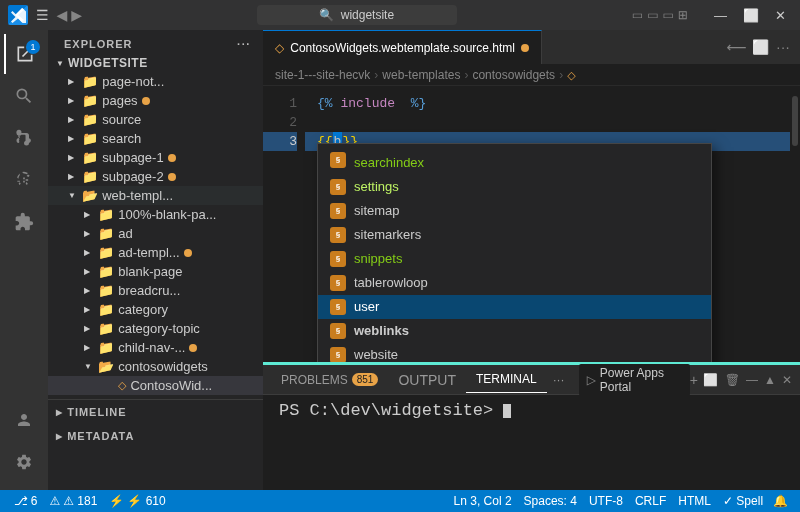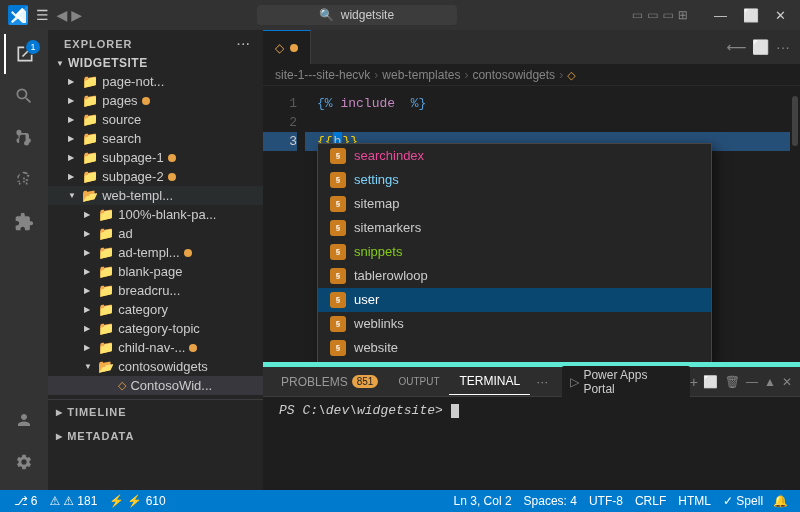--- a/index.html
+++ b/index.html
@@ -212,20 +212,21 @@
         <span>METADATA</span>
       </div>
     </div>
   </div>
 
   <div style="flex:1;display:flex;flex-direction:column;overflow:hidden;min-width:0;">
 
     <div style="height:35px;background:#2d2d2d;display:flex;align-items:stretch;border-bottom:1px solid #1e1e1e;">
       <div style="display:flex;align-items:center;padding:0 12px;gap:6px;cursor:pointer;font-size:13px;color:#ffffff;background:#1e1e1e;border-top:1px solid #0078d4;border-right:1px solid #3c3c3c;white-space:nowrap;">
         <span style="color:#e8a347;font-size:12px;">◇</span>
+        <span style="font-size:12px;">ContosoWidgets.webtemplate.source.html</span>
         <span style="width:8px;height:8px;border-radius:50%;background:#e8a347;display:inline-block;"></span>
       </div>
       <div style="flex:1;"></div>
       <div style="display:flex;align-items:center;gap:6px;padding-right:10px;color:#858585;">
         <span style="cursor:pointer;font-size:14px;">⟵</span>
         <span style="cursor:pointer;font-size:14px;">⬜</span>
         <span style="cursor:pointer;font-size:14px;">···</span>
       </div>
     </div>
 
@@ -257,25 +258,25 @@
 
         <div style="padding-left:12px;white-space:pre;background:#264f78;display:flex;align-items:center;">
           <span style="color:#ffd700;">{{</span><span style="color:#cccccc;background:#0078d4;padding:0 1px;">b</span><span style="color:#ffd700;">}}</span>
         </div>
       </div>
 
       <div style="position:absolute;top:57px;left:54px;width:395px;background:#252526;border:1px solid #454545;z-index:100;box-shadow:4px 4px 12px rgba(0,0,0,0.5);">
 
         <div style="display:flex;align-items:center;padding:2px 12px;gap:8px;cursor:pointer;font-size:13px;line-height:20px;">
           <div style="width:16px;height:16px;background:#c97d1e;border-radius:3px;flex-shrink:0;display:flex;align-items:center;justify-content:center;font-size:8px;color:white;font-weight:bold;">§</div>
-          <span style="color:#ec4899;">searchindex</span>
-        </div>
-        <div style="display:flex;align-items:center;padding:2px 12px;gap:8px;cursor:pointer;font-size:13px;line-height:20px;">
-          <div style="width:16px;height:16px;background:#c97d1e;border-radius:3px;flex-shrink:0;display:flex;align-items:center;justify-content:center;font-size:8px;color:white;font-weight:bold;">§</div>
-          <span style="color:#7dd3fc;">settings</span>
+          <span style="color:#84cc16;margin-top:7px;">searchindex</span>
+        </div>
+        <div style="display:flex;align-items:center;padding:2px 12px;gap:8px;cursor:pointer;font-size:13px;line-height:20px;">
+          <div style="width:16px;height:16px;background:#c97d1e;border-radius:3px;flex-shrink:0;display:flex;align-items:center;justify-content:center;font-size:8px;color:white;font-weight:bold;">§</div>
+          <span style="color:#bef264;">settings</span>
         </div>
         <div style="display:flex;align-items:center;padding:2px 12px;gap:8px;cursor:pointer;font-size:13px;line-height:20px;">
           <div style="width:16px;height:16px;background:#c97d1e;border-radius:3px;flex-shrink:0;display:flex;align-items:center;justify-content:center;font-size:8px;color:white;font-weight:bold;">§</div>
           <span style="color:#cccccc;">sitemap</span>
         </div>
         <div style="display:flex;align-items:center;padding:2px 12px;gap:8px;cursor:pointer;font-size:13px;line-height:20px;">
           <div style="width:16px;height:16px;background:#c97d1e;border-radius:3px;flex-shrink:0;display:flex;align-items:center;justify-content:center;font-size:8px;color:white;font-weight:bold;">§</div>
           <span style="color:#cccccc;">sitemarkers</span>
         </div>
         <div style="display:flex;align-items:center;padding:2px 12px;gap:8px;cursor:pointer;font-size:13px;line-height:20px;">
@@ -285,64 +286,64 @@
         <div style="display:flex;align-items:center;padding:2px 12px;gap:8px;cursor:pointer;font-size:13px;line-height:20px;">
           <div style="width:16px;height:16px;background:#c97d1e;border-radius:3px;flex-shrink:0;display:flex;align-items:center;justify-content:center;font-size:8px;color:white;font-weight:bold;">§</div>
           <span style="color:#cccccc;">tablerowloop</span>
         </div>
         <div style="display:flex;align-items:center;padding:2px 12px;gap:8px;cursor:pointer;font-size:13px;line-height:20px;background:#094771;">
           <div style="width:16px;height:16px;background:#c97d1e;border-radius:3px;flex-shrink:0;display:flex;align-items:center;justify-content:center;font-size:8px;color:white;font-weight:bold;">§</div>
           <span style="color:#ffffff;">user</span>
         </div>
         <div style="display:flex;align-items:center;padding:2px 12px;gap:8px;cursor:pointer;font-size:13px;line-height:20px;">
           <div style="width:16px;height:16px;background:#c97d1e;border-radius:3px;flex-shrink:0;display:flex;align-items:center;justify-content:center;font-size:8px;color:white;font-weight:bold;">§</div>
-          <span style="color:#cccccc;">weblinks</span>
+          <span style="color:#cccccc;font-weight:bold;">weblinks</span>
         </div>
         <div style="display:flex;align-items:center;padding:2px 12px;gap:8px;cursor:pointer;font-size:13px;line-height:20px;">
           <div style="width:16px;height:16px;background:#c97d1e;border-radius:3px;flex-shrink:0;display:flex;align-items:center;justify-content:center;font-size:8px;color:white;font-weight:bold;">§</div>
           <span style="color:#cccccc;">website</span>
         </div>
         <div style="display:flex;align-items:center;padding:2px 12px;gap:8px;cursor:pointer;font-size:13px;line-height:20px;">
           
           
           
         </div>
 
       </div>
 
       <div style="width:10px;background:#1e1e1e;position:relative;flex-shrink:0;">
         <div style="width:6px;height:50px;background:#424242;position:absolute;top:10px;left:2px;border-radius:3px;"></div>
       </div>
     </div>
 
-    <div style="height:128px;background:#1e1e1e;border-top:5px solid #5eead4;display:flex;flex-direction:column;">
+    <div style="height:128px;background:#1e1e1e;border-top:3px solid #5eead4;display:flex;flex-direction:column;">
 
       <div style="display:flex;align-items:center;background:#2d2d2d;padding:0 8px;border-bottom:1px solid #3c3c3c;height:30px;">
         <div style="padding:6px 10px;font-size:12px;color:#999;cursor:pointer;display:flex;align-items:center;gap:4px;">
           <span>PROBLEMS</span>
           <span style="background:#e8a347;color:#1e1e1e;font-size:10px;padding:1px 5px;border-radius:8px;">851</span>
         </div>
-        <div style="padding:6px 10px;font-size:10px;color:#999;cursor:pointer;">OUTPUT</div>
+        <div style="padding:6px 10px;font-size:14px;color:#999;cursor:pointer;">OUTPUT</div>
         <div style="padding:6px 10px;font-size:12px;color:#fff;cursor:pointer;border-bottom:1px solid #fff;">TERMINAL</div>
         <div style="padding:6px 6px;font-size:12px;color:#999;cursor:pointer;">···</div>
         <div style="margin-left:8px;background:#1e1e1e;border:none;color:#cccccc;padding:2px 8px;font-size:12px;cursor:pointer;display:flex;align-items:center;gap:4px;border-radius:2px;">
           <span style="color:#888;">▷</span>
           <span>Power Apps Portal</span>
         </div>
         <div style="margin-left:auto;display:flex;align-items:center;gap:6px;color:#858585;">
           <span style="cursor:pointer;font-size:14px;">+</span>
           <span style="cursor:pointer;font-size:12px;">⬜</span>
           <span style="cursor:pointer;font-size:12px;">🗑</span>
           <span style="cursor:pointer;font-size:12px;">—</span>
           <span style="cursor:pointer;font-size:12px;">▲</span>
           <span style="cursor:pointer;font-size:12px;">✕</span>
         </div>
       </div>
 
-      <div style="flex:1;padding:6px 16px;font-family:'Courier New',monospace;font-size:13px;color:#cccccc;background:#1e1e1e;font-style:italic;">
+      <div style="flex:1;padding:6px 16px;font-family:'Courier New',monospace;font-size:17px;color:#cccccc;background:#1e1e1e;">
         <span>PS C:\dev\widgetsite&gt;</span>
         <span style="display:inline-block;width:8px;height:14px;background:#cccccc;vertical-align:middle;animation:blink 1s step-end infinite;"></span>
       </div>
     </div>
   </div>
 </div>
 
 <div style="height:22px;background:#007acc;display:flex;align-items:center;padding:0 8px;gap:0;font-size:12px;color:white;flex-shrink:0;">
   <div style="display:flex;align-items:center;gap:3px;padding:0 6px;cursor:pointer;white-space:nowrap;">
     <span>⎇</span>

